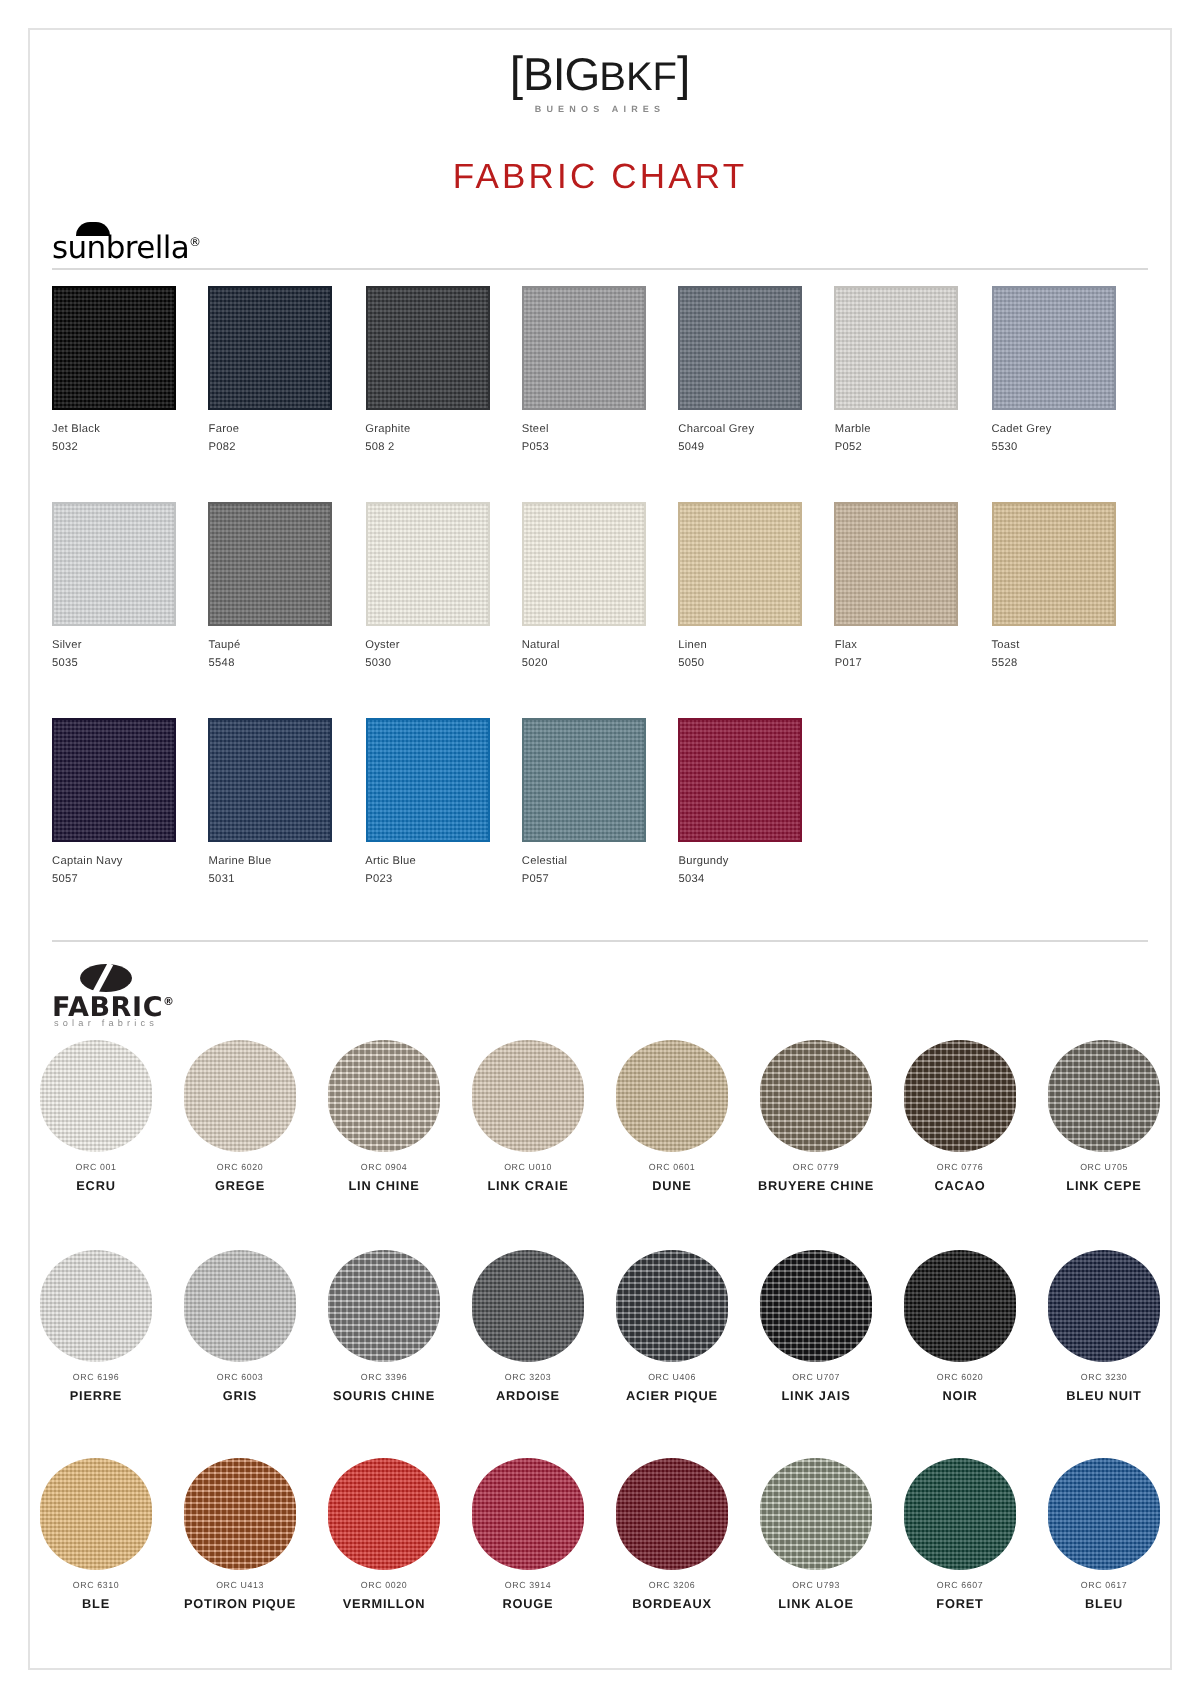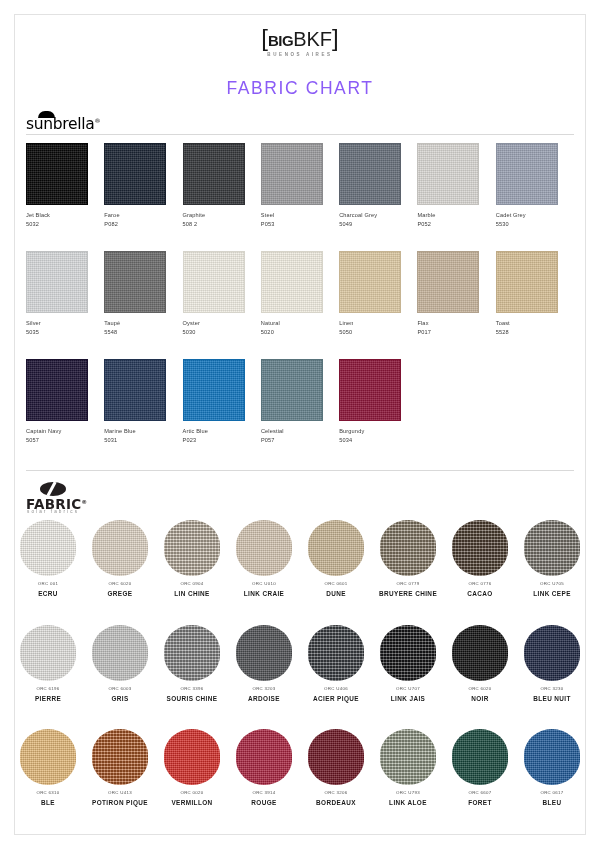--- a/index.html
+++ b/index.html
@@ -28,43 +28,43 @@
   }
   .brand-bracket {
     display: inline-block;
     font-size: 24px;
     letter-spacing: 0px;
     color: #1a1a1a;
     font-weight: 300;
     line-height: 1;
   }
   .brand-big {
-    font-weight: bold;
-    font-size: 15px;
+    font-weight: normal;
+    font-size: 23px;
     letter-spacing: -0.5px;
   }
   .brand-bkf {
     font-weight: normal;
     font-size: 20px;
     letter-spacing: 0px;
   }
   .brand-sub {
     margin-top: 2px;
     font-size: 4.5px;
     letter-spacing: 2.6px;
     color: #8a8a8a;
     font-weight: bold;
   }
   .chart-title {
     position: absolute;
     top: 78px; left: 0; width: 600px;
     text-align: center;
     font-size: 17.5px;
     letter-spacing: 1.6px;
-    color: #8b5cf6;
+    color: #b91c1c;
     font-weight: normal;
   }
 
   
   .sunbrella-logo {
     position: absolute;
     left: 26px; top: 110px;
     width: 200px; height: 24px;
   }
   .sb-umbrella {

